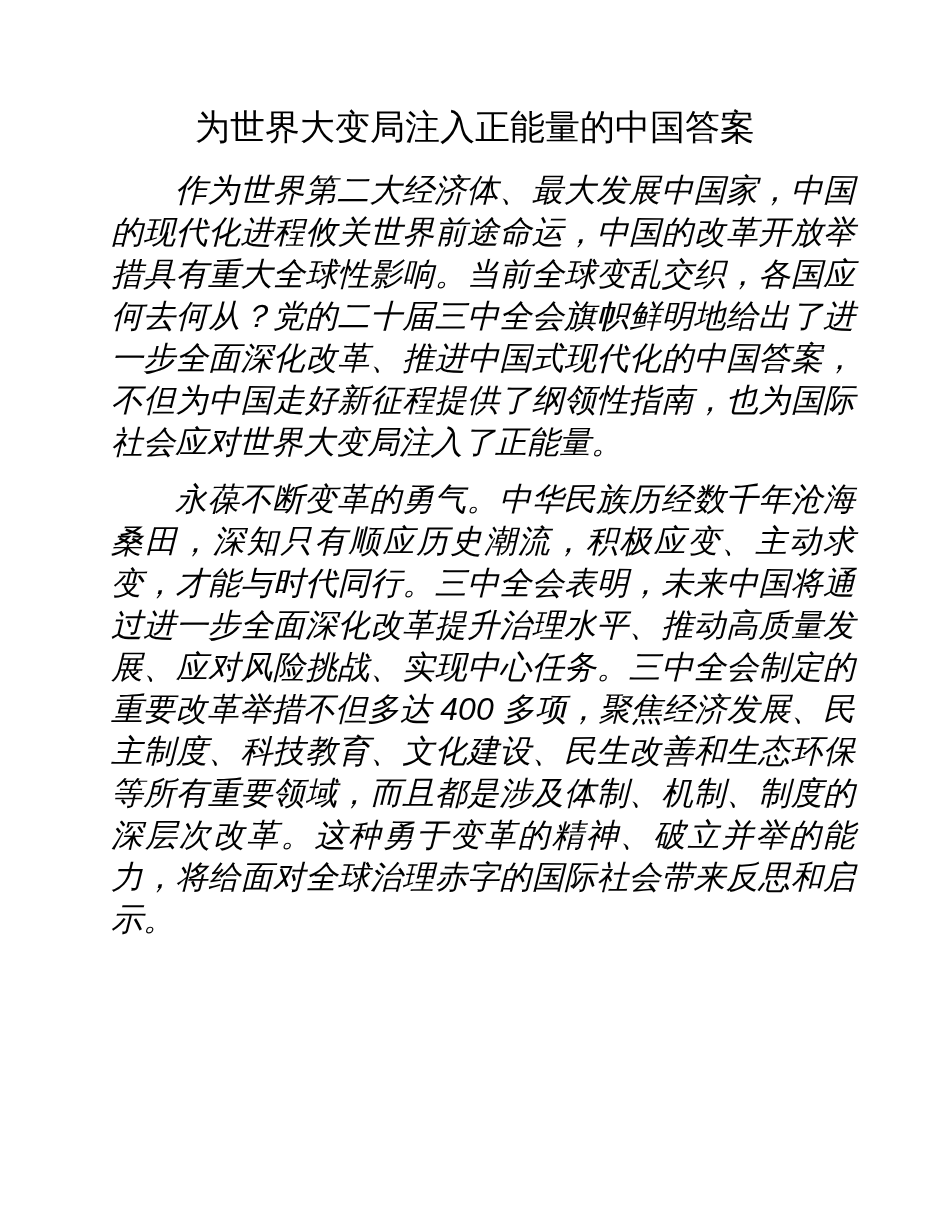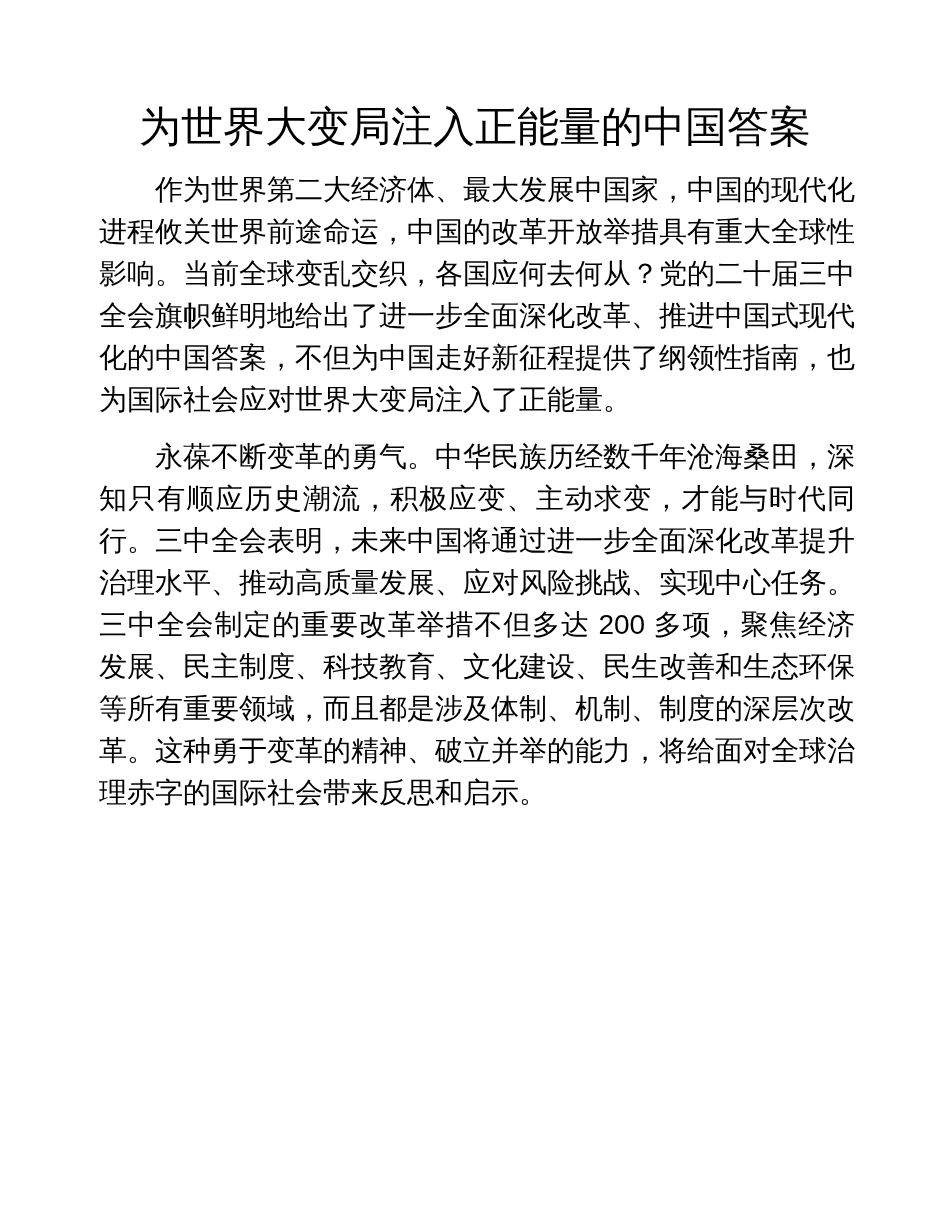--- a/index.html
+++ b/index.html
@@ -12,40 +12,41 @@
     width: 950px;
     height: 1230px;
     background: #ffffff;
     box-sizing: border-box;
     padding: 103px 95px 0 95px;
     color: #000000;
     font-family: "Liberation Sans", "DejaVu Sans", sans-serif;
     overflow: hidden;
   }
   .doc-title {
-    font-size: 42px;
+    font-size: 35px;
     line-height: 48px;
     font-weight: 500;
     text-align: center;
     margin: 0 0 18px 0;
     white-space: nowrap;
   }
   .doc-para {
-    font-size: 28px;
+    font-size: 32px;
     line-height: 42px;
     font-weight: 400;
-    margin: 0 0 15px 4px;
+    margin: 0 0 15px 16px;
     text-align: justify;
     text-indent: 2em;
     word-break: break-all;
+    font-style: italic;
   }
 </style>
 </head>
 <body>
 
 <div class="page">
   <h1 class="doc-title">为世界大变局注入正能量的中国答案</h1>
 
   <p class="doc-para">作为世界第二大经济体、最大发展中国家，中国的现代化进程攸关世界前途命运，中国的改革开放举措具有重大全球性影响。当前全球变乱交织，各国应何去何从？党的二十届三中全会旗帜鲜明地给出了进一步全面深化改革、推进中国式现代化的中国答案，不但为中国走好新征程提供了纲领性指南，也为国际社会应对世界大变局注入了正能量。</p>
 
-  <p class="doc-para">永葆不断变革的勇气。中华民族历经数千年沧海桑田，深知只有顺应历史潮流，积极应变、主动求变，才能与时代同行。三中全会表明，未来中国将通过进一步全面深化改革提升治理水平、推动高质量发展、应对风险挑战、实现中心任务。三中全会制定的重要改革举措不但多达 200 多项，聚焦经济发展、民主制度、科技教育、文化建设、民生改善和生态环保等所有重要领域，而且都是涉及体制、机制、制度的深层次改革。这种勇于变革的精神、破立并举的能力，将给面对全球治理赤字的国际社会带来反思和启示。</p>
+  <p class="doc-para">永葆不断变革的勇气。中华民族历经数千年沧海桑田，深知只有顺应历史潮流，积极应变、主动求变，才能与时代同行。三中全会表明，未来中国将通过进一步全面深化改革提升治理水平、推动高质量发展、应对风险挑战、实现中心任务。三中全会制定的重要改革举措不但多达 400 多项，聚焦经济发展、民主制度、科技教育、文化建设、民生改善和生态环保等所有重要领域，而且都是涉及体制、机制、制度的深层次改革。这种勇于变革的精神、破立并举的能力，将给面对全球治理赤字的国际社会带来反思和启示。</p>
 
 </div>
 
 </body></html>

